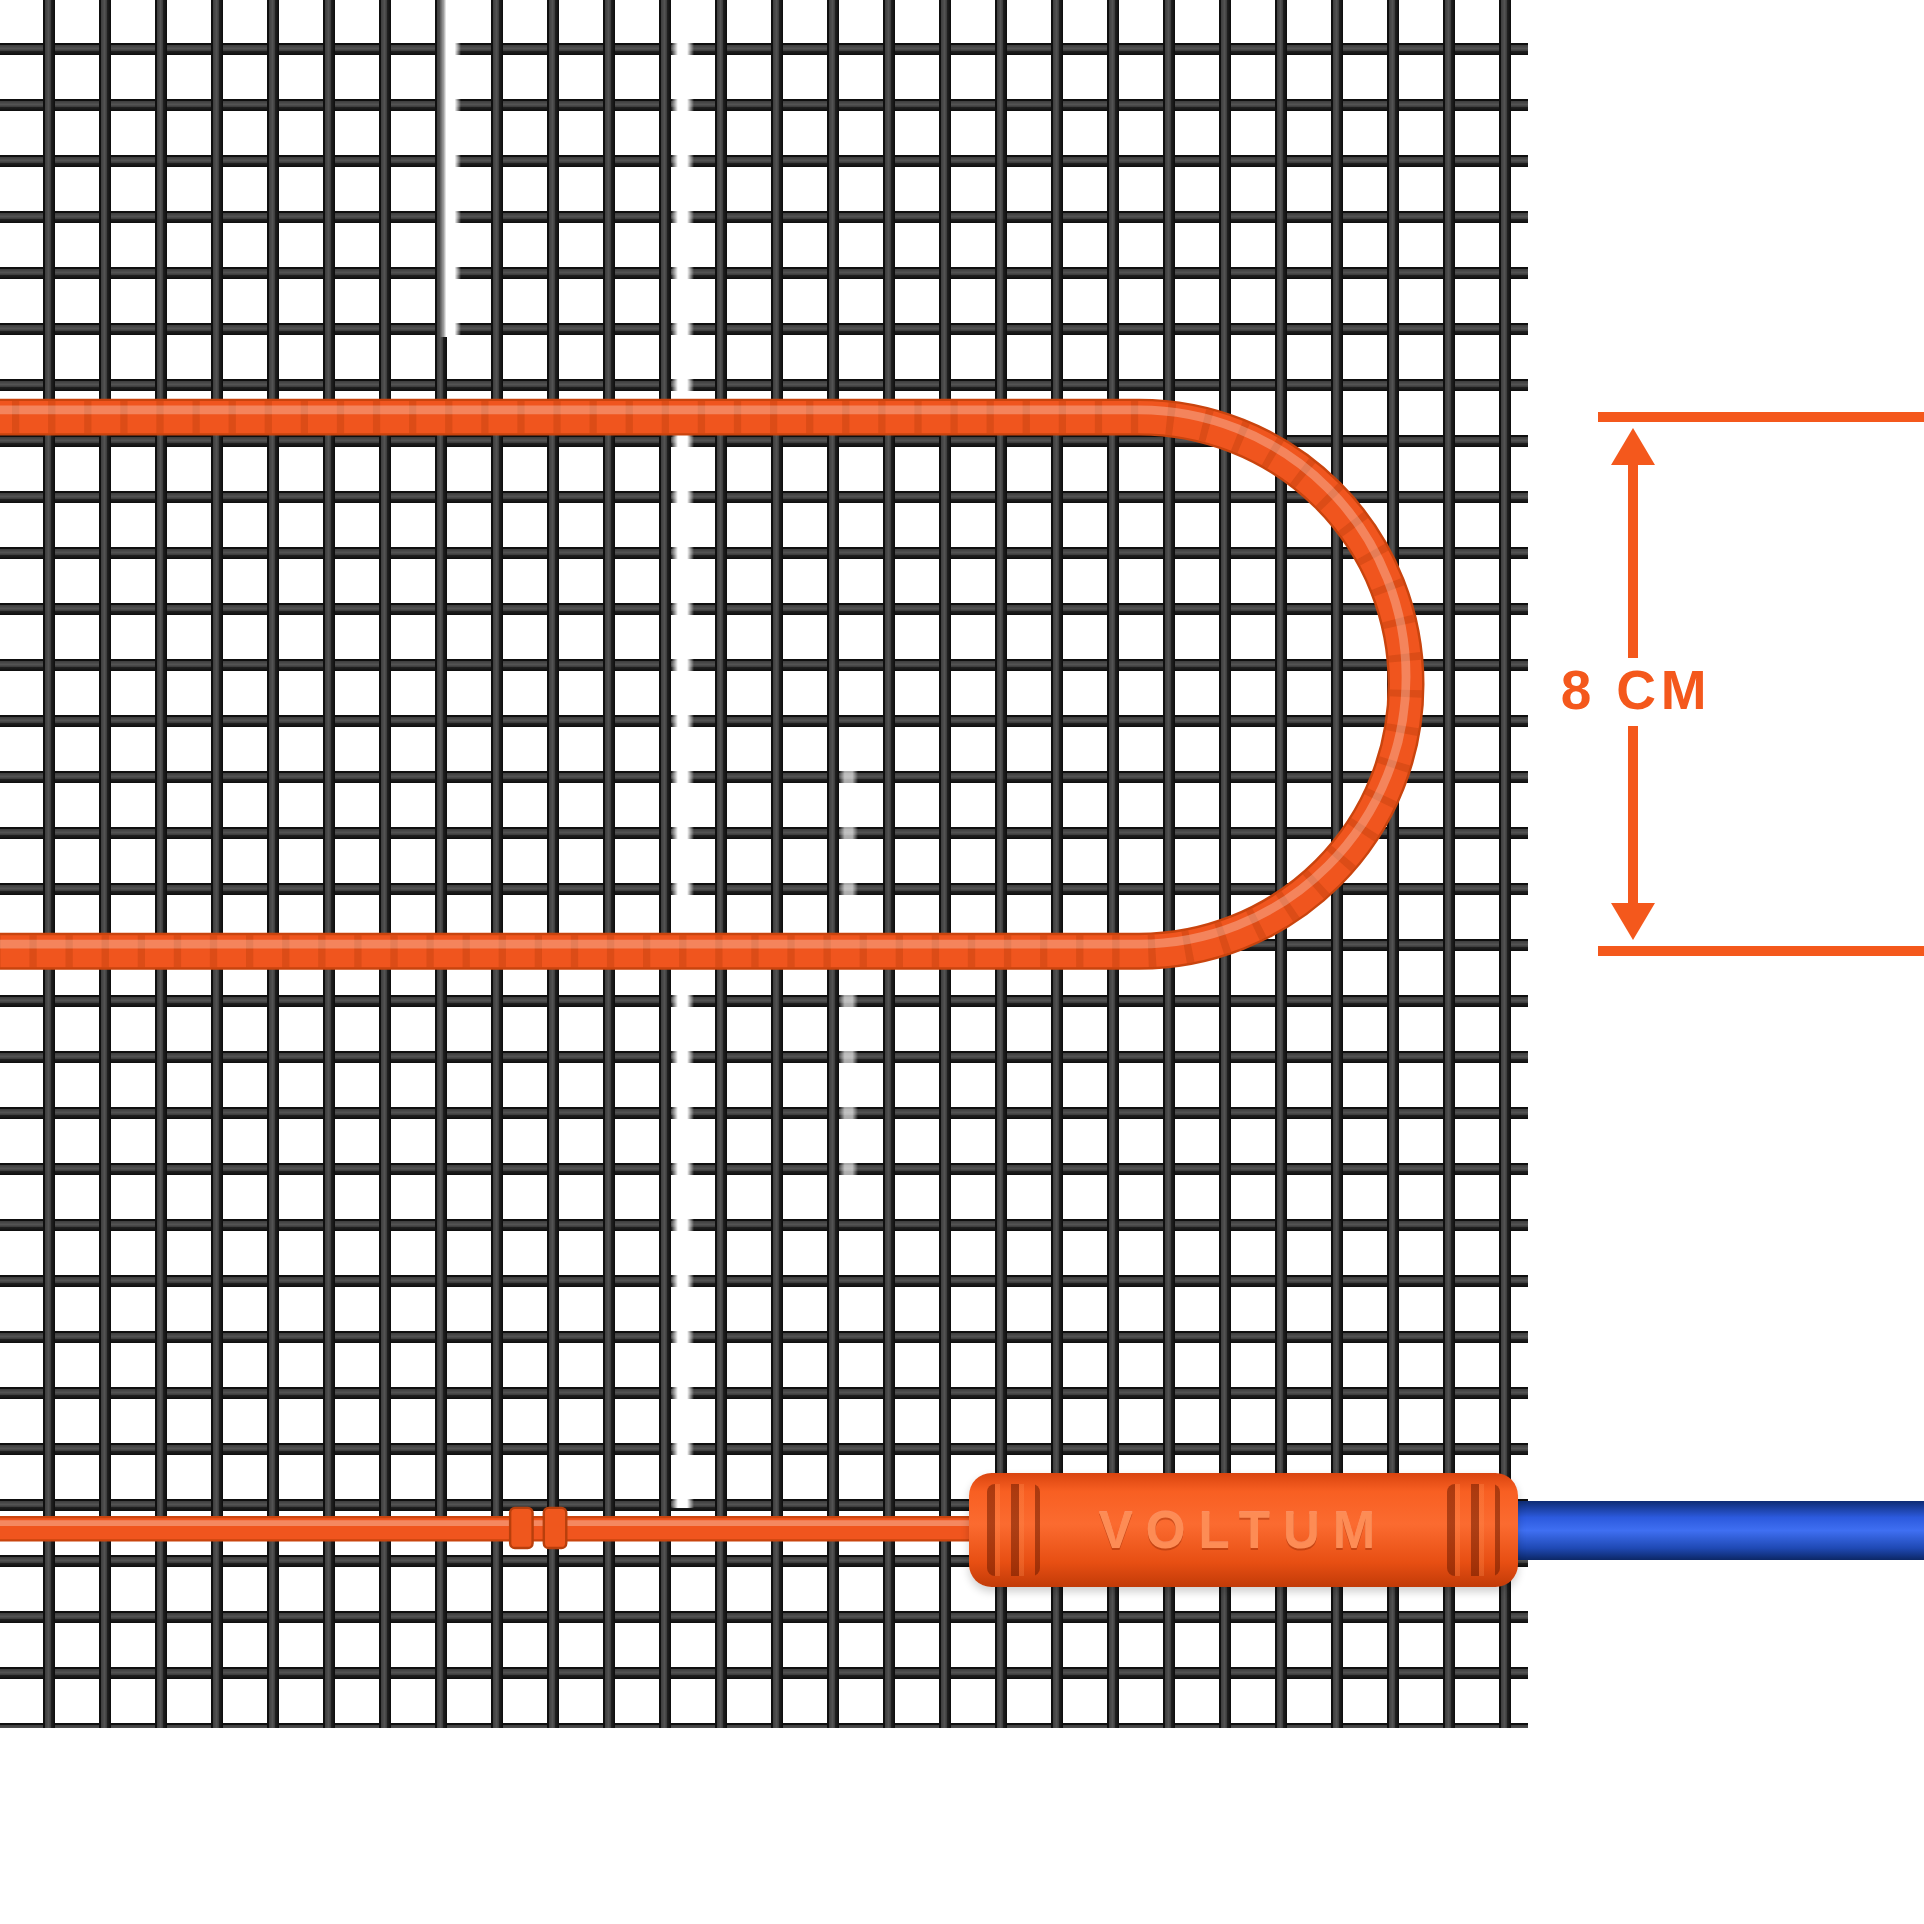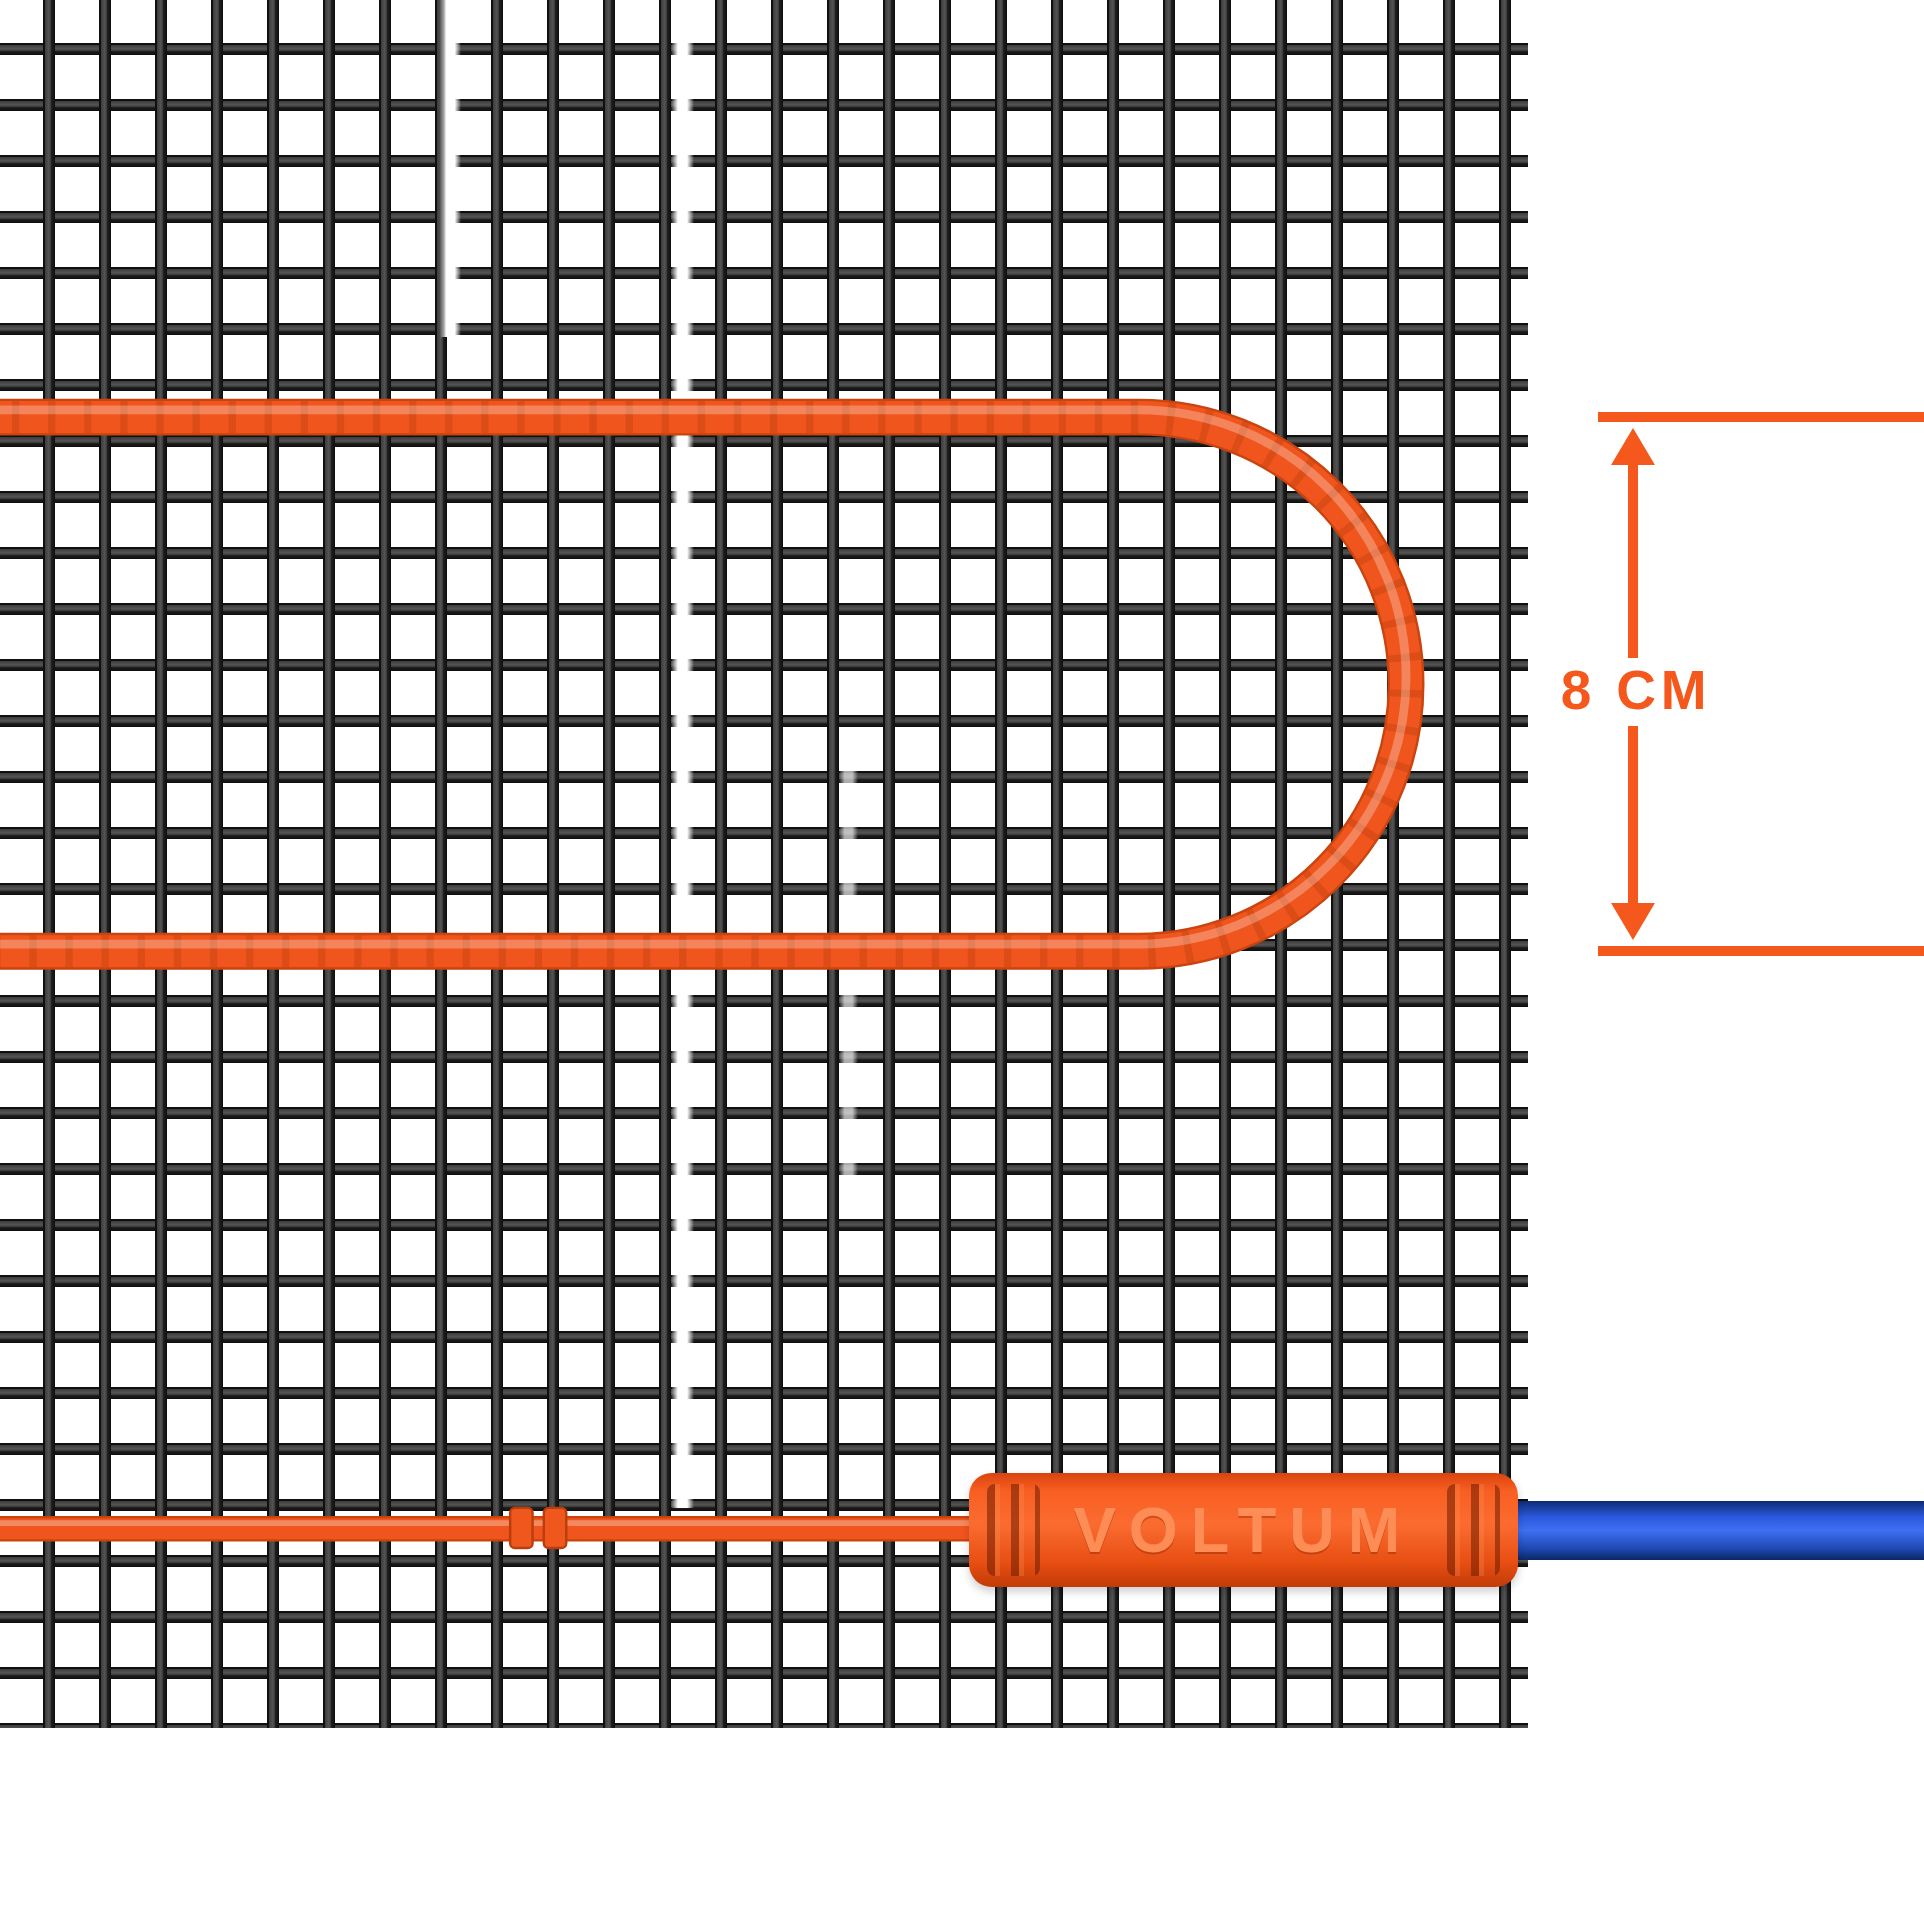--- a/index.html
+++ b/index.html
@@ -53,21 +53,21 @@
 
   
   .connector{
     position:absolute;left:969px;top:1473px;width:549px;height:114px;z-index:4;
     border-radius:22.5px;
     background:linear-gradient(to bottom,#d9440f 0%,#f85f22 16%,#fb6b30 45%,#e84f13 78%,#c23b08 100%);
     box-shadow:0 4.8px 8px rgba(0,0,0,.18);
     display:flex;align-items:center;justify-content:center;
   }
   .connector .label{
-    font-size:63px;font-weight:800;letter-spacing:13px;
+    font-size:51px;font-weight:800;letter-spacing:13px;
     color:#fd8c55;
     text-shadow:0 1.6px 0 rgba(120,30,0,.35), 0 -0.8px 0 rgba(255,255,255,.25);
   }
   .ribs{
     position:absolute;top:11.2px;bottom:11.2px;width:53px;
     background:repeating-linear-gradient(to right, rgba(110,28,0,.55) 0 8px, rgba(255,150,90,.25) 8px 13px, transparent 13px 24px);
     border-radius:8px;
   }
   .ribs.left{left:17.6px;}
   .ribs.right{right:17.6px;}

